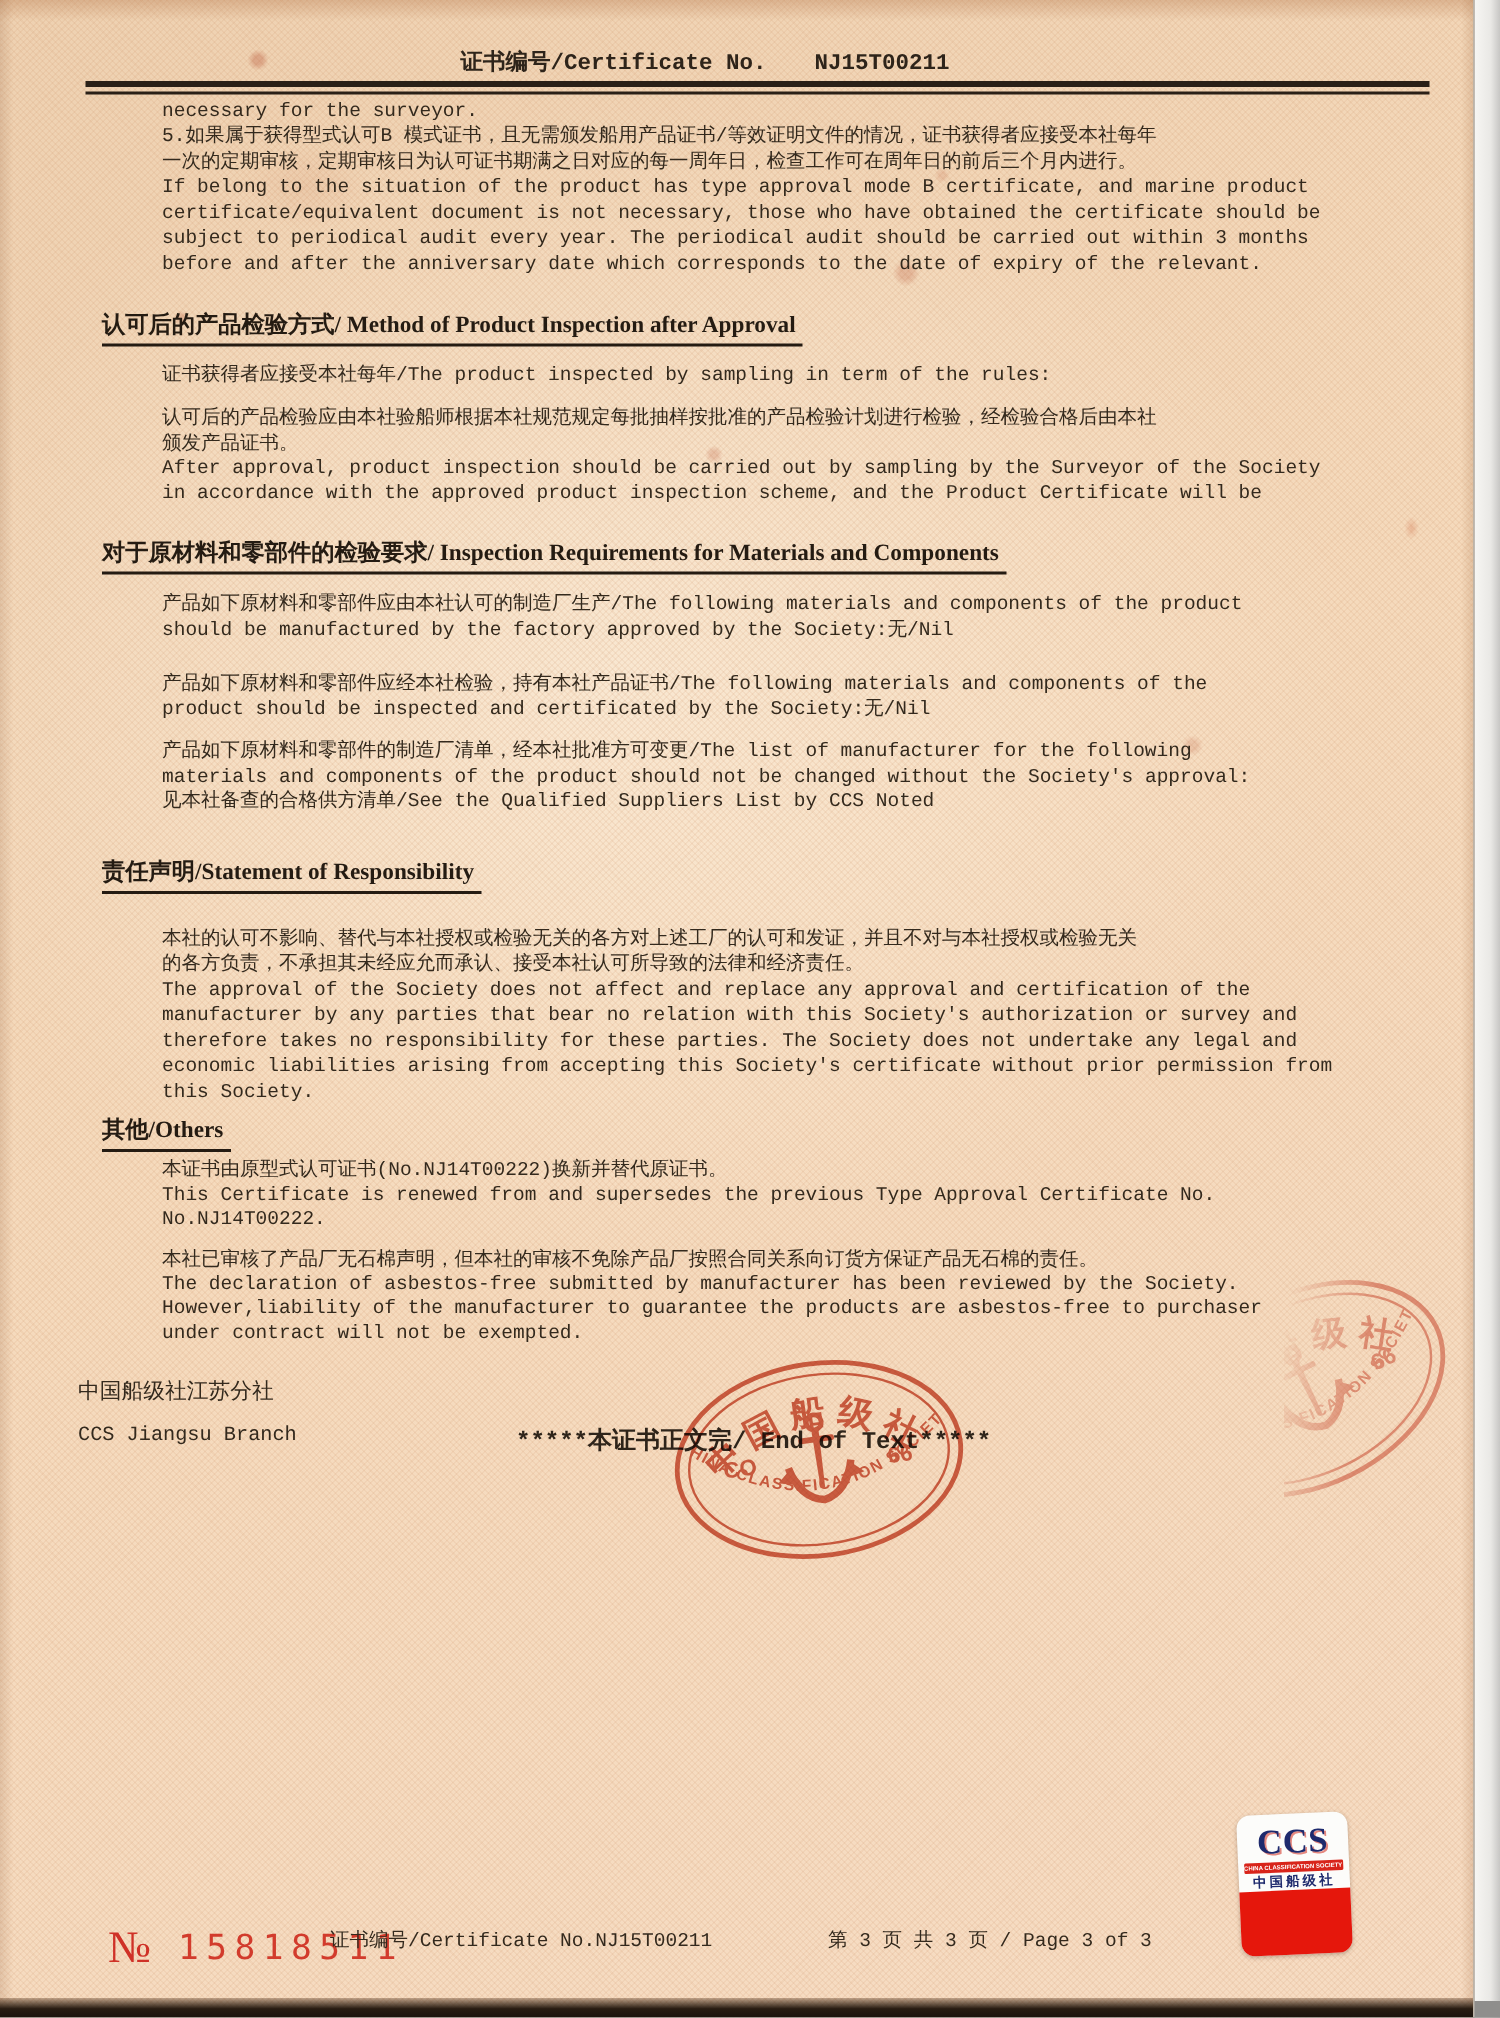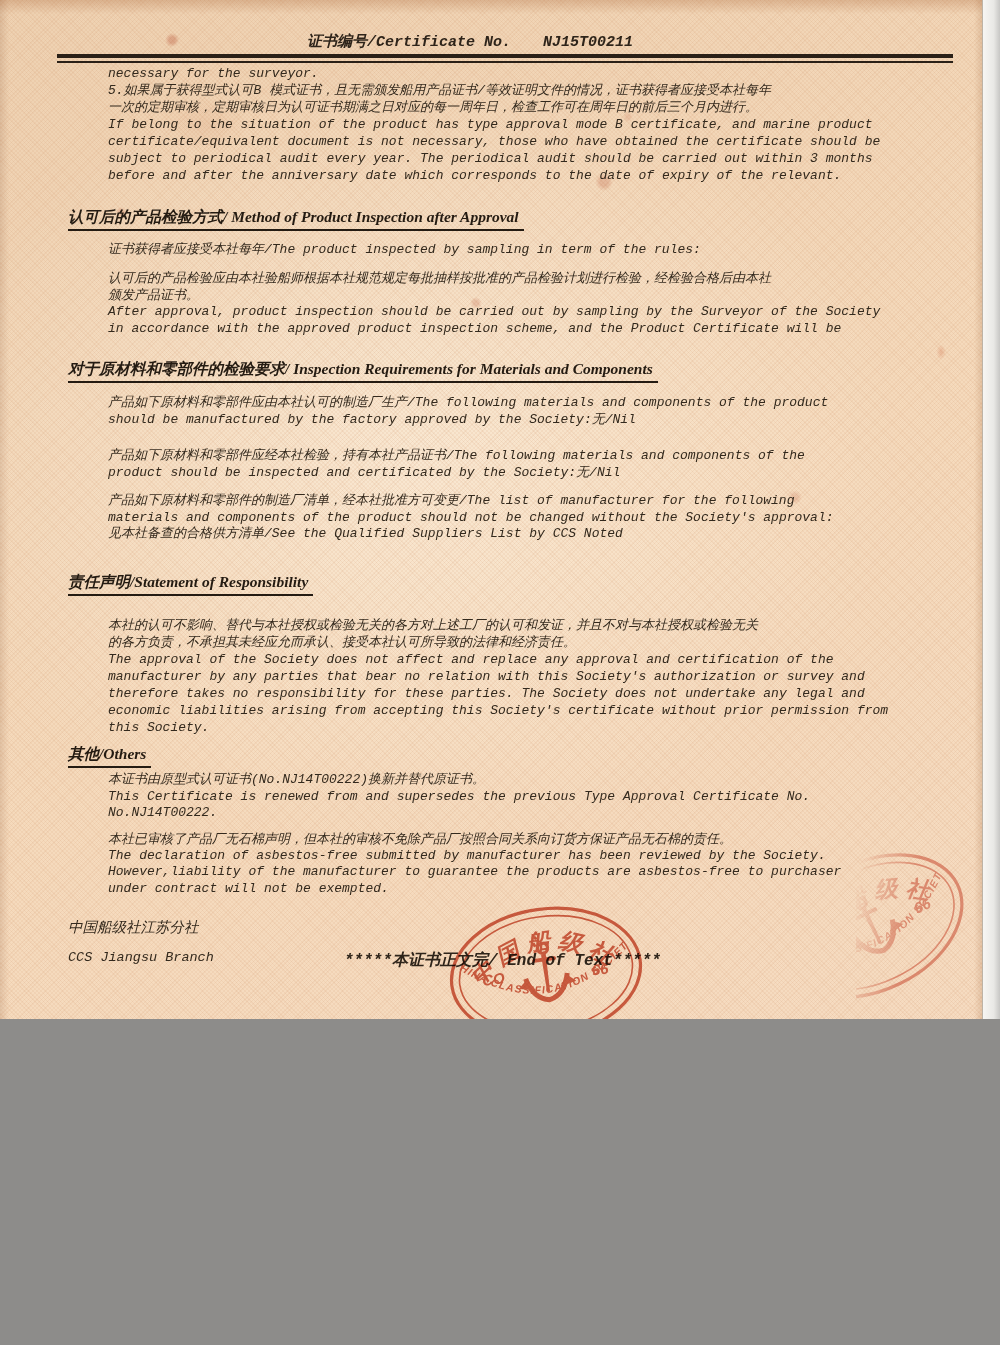--- a/index.html
+++ b/index.html
@@ -1,17 +1,17 @@
 <!DOCTYPE html>
 <html><head>
 <meta charset="utf-8">
 <style>
   html,body{margin:0;padding:0;background:#8d8c8a;}
-  .scene{position:relative;width:1000px;height:1019px;overflow:hidden;
-         font-family:"Liberation Mono","DejaVu Sans Mono",monospace;font-style:italic;}
+  .scene{position:relative;width:1000px;height:1345px;overflow:hidden;
+         font-family:"Liberation Mono","DejaVu Sans Mono",monospace;}
   
   .paper{position:absolute;left:0;top:0;width:982px;height:1345px;overflow:hidden;
     background:
       radial-gradient(ellipse 700px 560px at 42% 34%, rgba(255,247,233,.5), rgba(255,247,233,0) 70%),
       linear-gradient(to right, rgba(120,70,40,.16), rgba(120,70,40,0) 9px),
       linear-gradient(to left, rgba(150,95,55,.2), rgba(150,95,55,0) 8px),
       linear-gradient(to bottom, rgba(170,105,60,.3), rgba(170,105,60,0) 14px),
       linear-gradient(155deg,#eed1b1,#f5dabc 45%,#f6dcc3);}
   .tex{position:absolute;inset:0;pointer-events:none;background:
       repeating-linear-gradient(45deg, rgba(200,135,90,.10) 0 1px, rgba(200,135,90,0) 1px 3px),
@@ -35,21 +35,21 @@
        font-weight:bold;font-size:15px;line-height:20px;color:#2e241a;white-space:pre;}
   .hdr-value{margin-left:32px;}
   .dline{position:absolute;top:54px;left:57px;width:896px;height:3px;
        border-top:4px solid #2a2017;border-bottom:2px solid #2a2017;}
   .blk{position:absolute;left:108px;font-size:13px;line-height:16.5px;color:#33291d;}
   .blk .ln{white-space:pre;}
   .lh17{line-height:17px;}
   .sec-h{position:absolute;left:68px;font-family:"Liberation Serif",serif;font-weight:bold;
        font-size:15.5px;line-height:20px;color:#241b12;white-space:pre;}
   .sec-h span{display:inline-block;border-bottom:2.5px solid #241b12;padding:0 5px 2px 0;}
-  .sign{position:absolute;left:68px;font-size:13.5px;color:#33291d;white-space:pre;}
+  .sign{position:absolute;left:52px;font-size:13.5px;color:#33291d;white-space:pre;}
   .endtext{position:absolute;left:344px;top:950px;font-size:16px;font-weight:bold;color:#2e241a;white-space:pre;}
   
   .stamp{width:200px;height:140px;}
   .stamp svg{width:100%;height:100%;overflow:visible;}
   .stamp-main{position:absolute;left:446px;top:903px;transform:rotate(-8deg);
        opacity:.82;mix-blend-mode:multiply;}
   .stamp-clip{position:absolute;left:856px;top:846px;width:126px;height:168px;overflow:hidden;
        -webkit-mask-image:linear-gradient(100deg,transparent 4%,#000 42%);
        mask-image:linear-gradient(100deg,transparent 4%,#000 42%);}
   .stamp-partial{position:absolute;left:-84px;top:10px;transform:rotate(-26deg);

